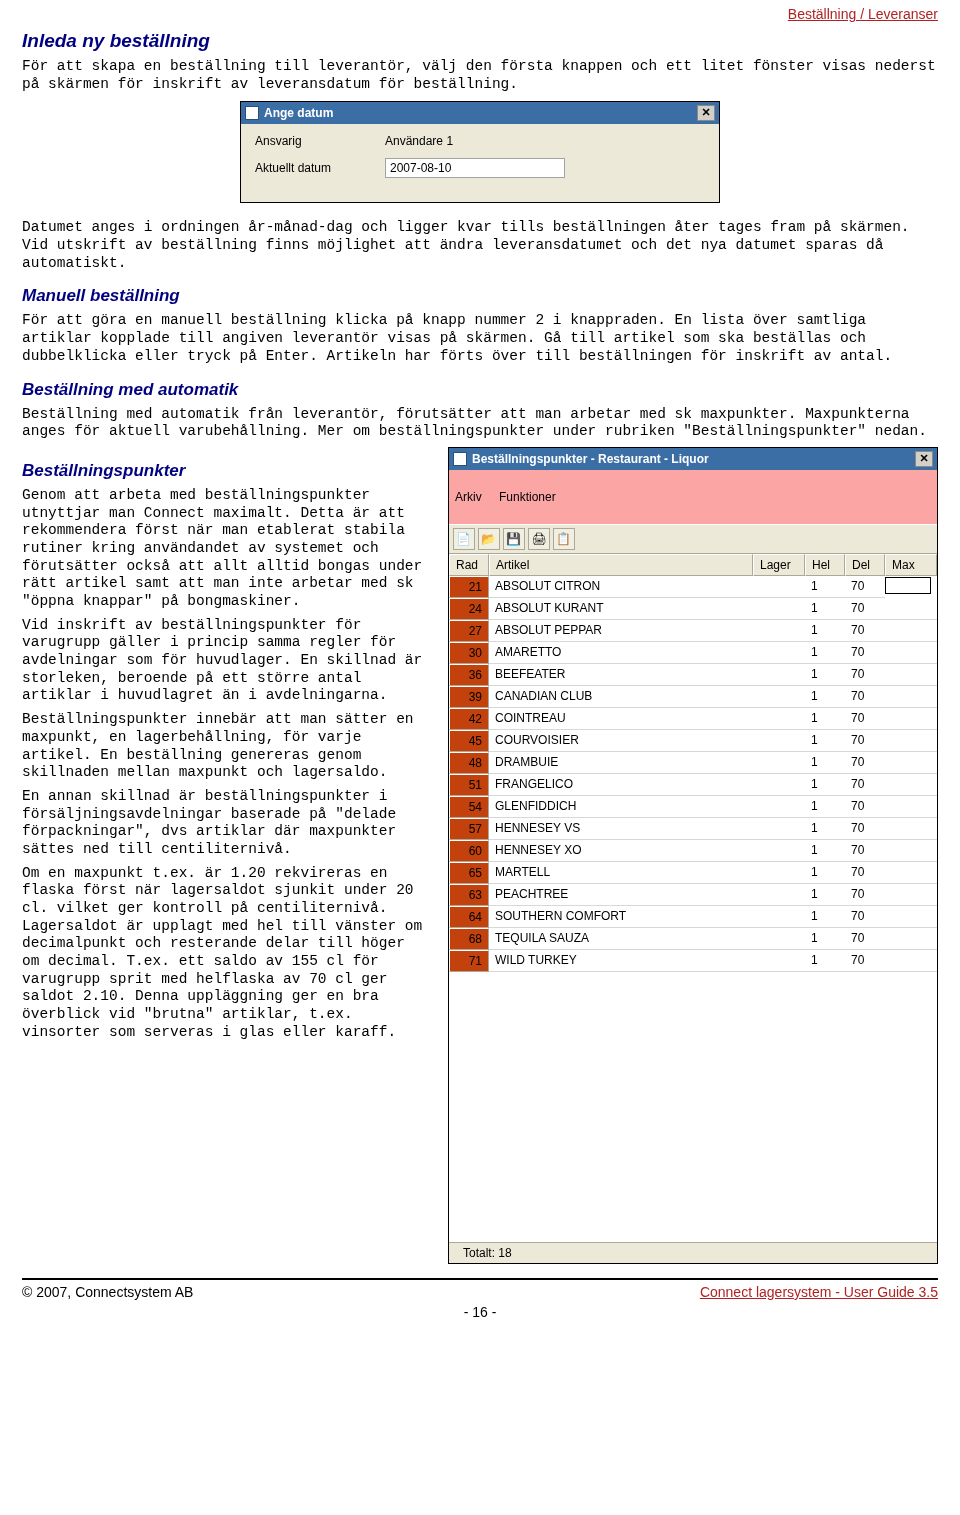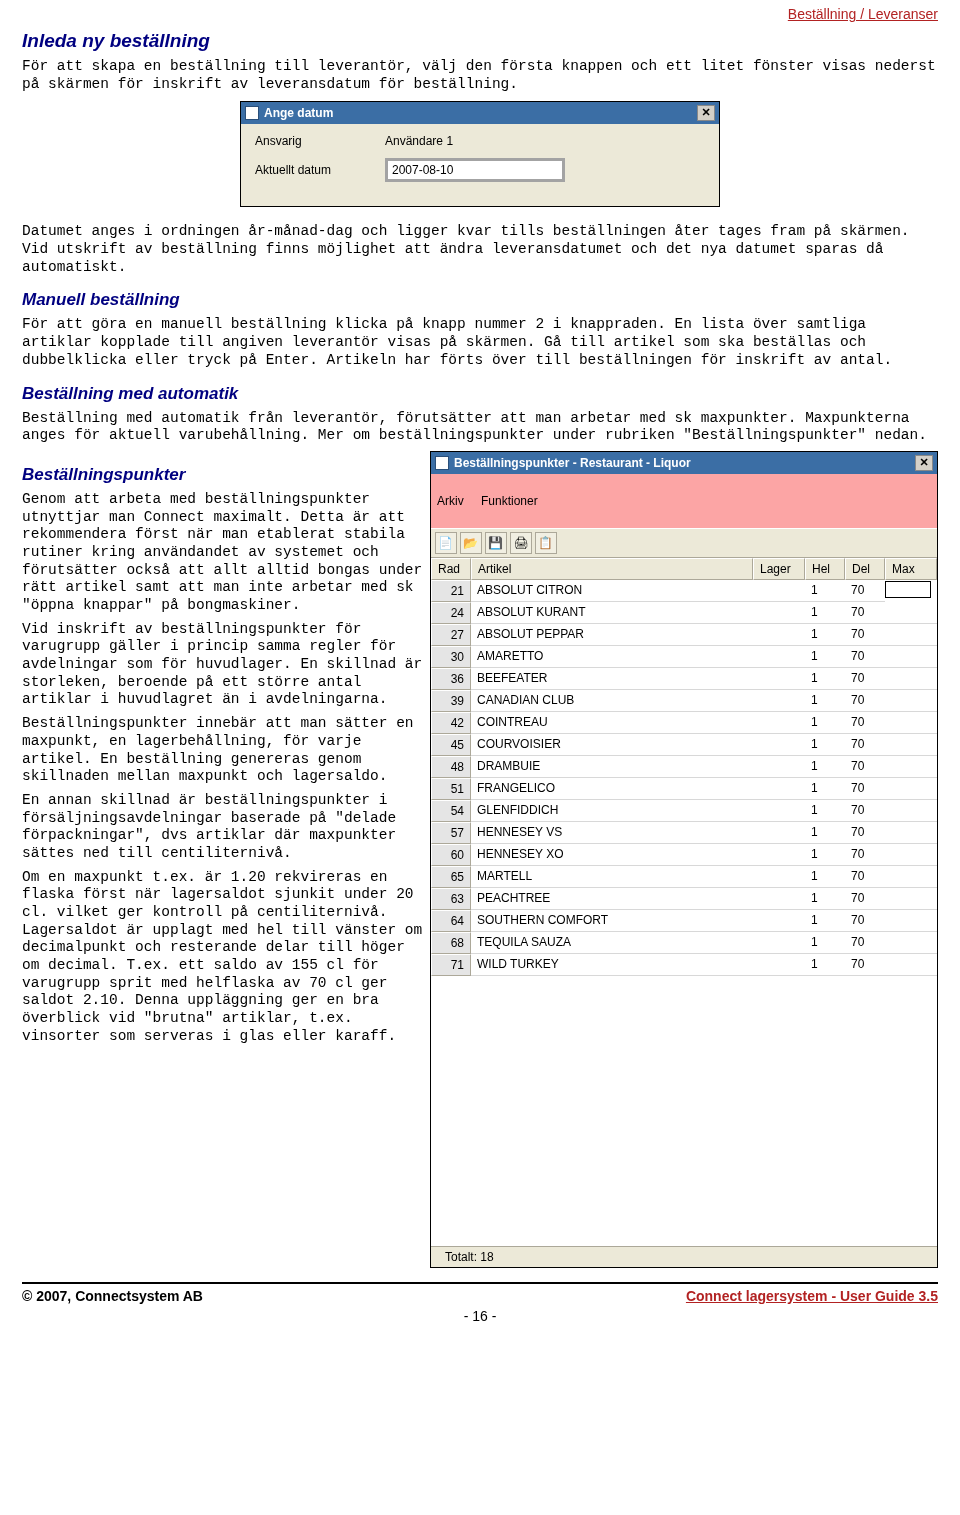--- a/index.html
+++ b/index.html
@@ -40,20 +40,21 @@
     margin: 14px 0 4px 0;
   }
   .body-text {
     font-size: 14.5px;
     line-height: 1.22;
     margin: 6px 0;
     font-family: Liberation Mono, monospace;
   }
   .two-col {
     display: flex;
+    gap: 18px;
   }
   .col-left {
     flex: 0 0 408px;
   }
   .col-right {
     flex: 1;
   }
 
   
   .dlg {
@@ -96,21 +97,21 @@
   }
   .dlg1-row {
     display: flex;
     align-items: center;
     margin-bottom: 10px;
   }
   .dlg1-label { width: 130px; color:#000; }
   .dlg1-val { flex: 1; }
   .dlg1-input {
     background: #fff;
-    border: 3px solid #a3a3a3;
+    border: 1px solid #a3a3a3;
     padding: 2px 4px;
     width: 180px;
     font-family: Tahoma, Arial, sans-serif;
     font-size: 12px;
   }
 
   
   .dlg2 {
     width: 100%;
   }
@@ -151,21 +152,21 @@
     border-left-color: #fff;
     border-top-color: #fff;
     padding: 3px 6px;
     font-weight: normal;
   }
   .grid-row > div {
     padding: 3px 6px;
     border-bottom: 1px solid #d8d8d8;
   }
   .grid-row > div:first-child {
-    background: #e5e5e5;
+    background: #c2410c;
     text-align: right;
     border: 1px solid #aca899;
     border-left-color: #fff;
     border-top-color: #fff;
   }
   .grid-row > div:nth-child(3),
   .grid-row > div:nth-child(5) {
   }
   .grid-row > div:nth-child(4),
   .grid-row > div:nth-child(6) {
@@ -186,21 +187,20 @@
     font-size: 12px;
   }
 
   .footer {
     border-top: 2px solid #000;
     margin-top: 14px;
     padding-top: 4px;
     display: flex;
     justify-content: space-between;
     font-size: 14px;
-    font-weight: bold;
   }
   .footer .right { text-decoration: underline; color: #B22222; }
   .pagenum {
     text-align: center;
     font-size: 14px;
     margin-top: 4px;
   }
 </style>
 </head>
 <body>

